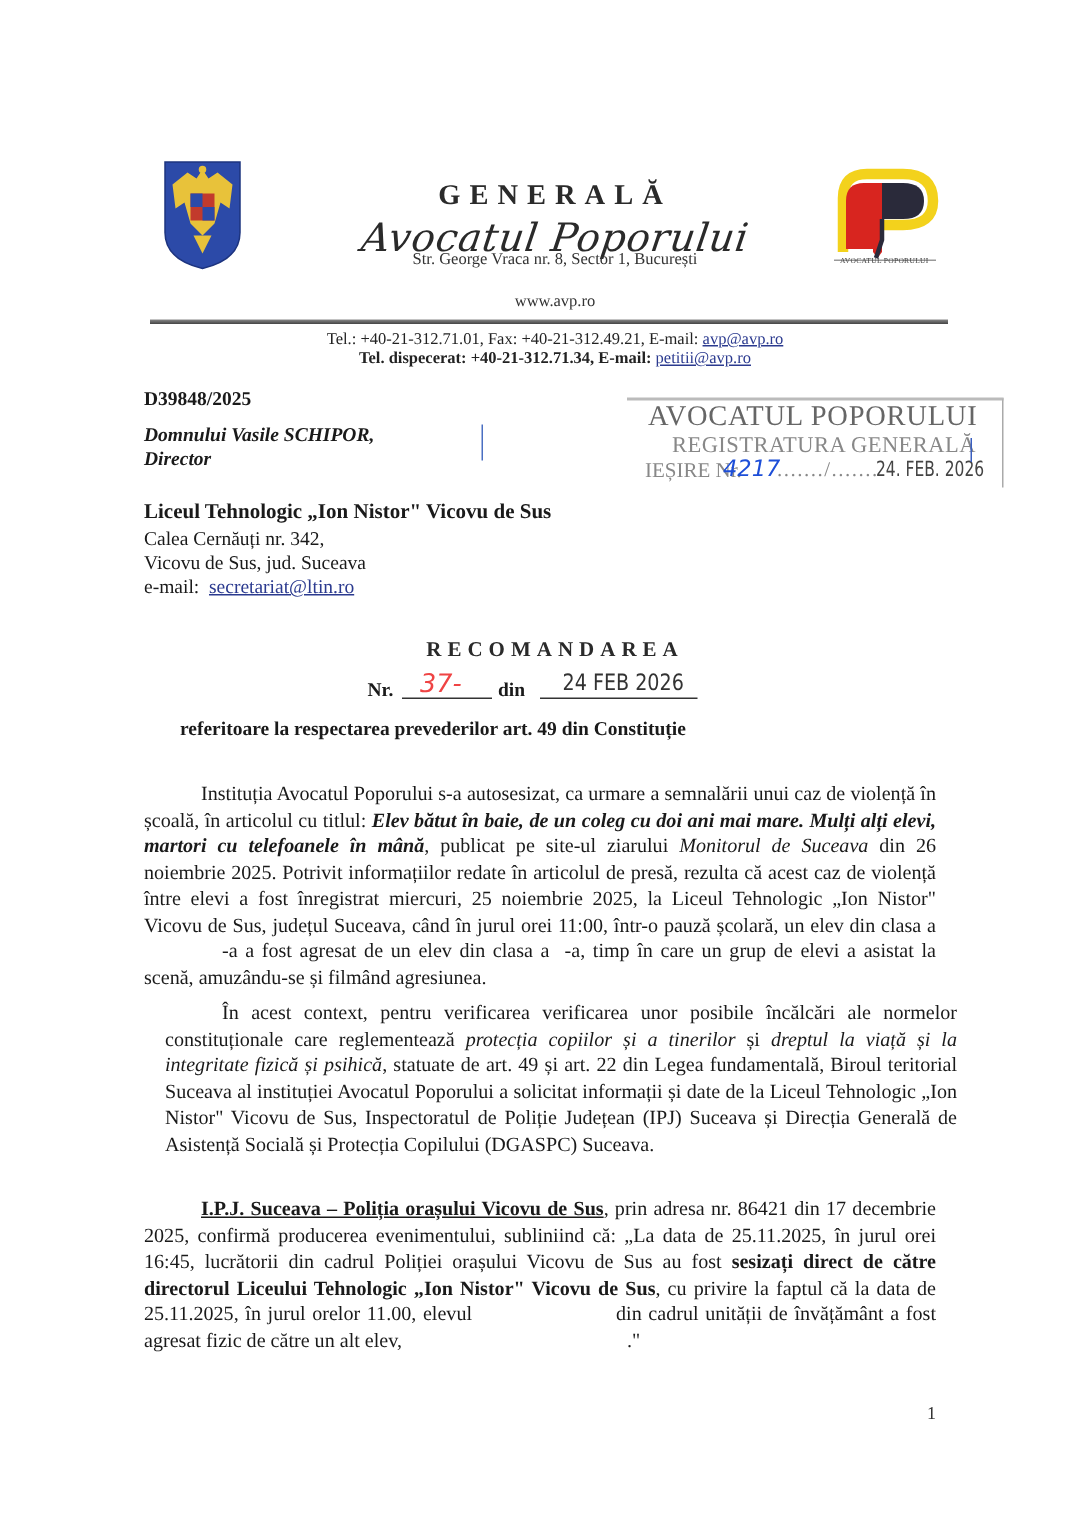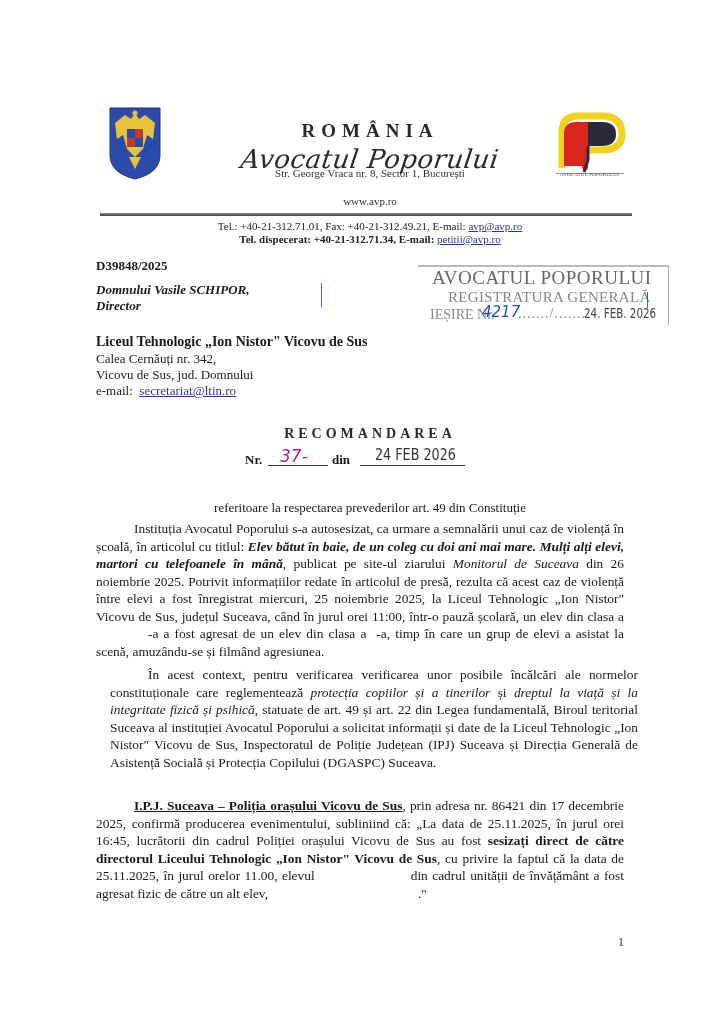--- a/index.html
+++ b/index.html
@@ -41,25 +41,25 @@
   
   #school { left: 96px; top: 334px; font-size: 14px; font-weight: bold; }
   #street { left: 96px; top: 351px; font-size: 13px; }
   #city { left: 96px; top: 367px; font-size: 13px; }
   #email-row { left: 96px; top: 383px; font-size: 13px; }
 
   
   #doc-title { left: 240px; top: 426px; width: 260px; text-align: center; font-size: 14px; font-weight: bold; letter-spacing: 4px; color: #2a2a2a; }
   #nr-label { left: 245px; top: 452px; font-size: 13px; font-weight: bold; }
   #nr-line { left: 268px; top: 465px; width: 60px; height: 1px; background: #333; }
-  #nr-value { left: 280px; top: 446px; font-family: "DejaVu Sans", sans-serif; font-size: 17px; color: #a21caf; font-style: italic; }
+  #nr-value { left: 280px; top: 446px; font-family: "DejaVu Sans", sans-serif; font-size: 17px; color: #ef4444; font-style: italic; }
   #din-label { left: 332px; top: 452px; font-size: 13px; font-weight: bold; }
   #din-line { left: 360px; top: 465px; width: 105px; height: 1px; background: #333; }
   #din-value { left: 375px; top: 446px; font-family: "DejaVu Sans", sans-serif; font-size: 15px; color: #333; transform: scaleX(0.85); transform-origin: left; }
-  #subtitle { left: 120px; top: 500px; width: 500px; text-align: center; font-size: 13px; font-weight: normal; }
+  #subtitle { left: 120px; top: 478px; width: 500px; font-size: 13px; font-weight: bold; }
 
   
   .para { position: absolute; left: 96px; width: 528px; font-size: 13.4px; line-height: 17.5px; text-align: justify; }
   .para .indent { display: inline-block; width: 38px; }
   #p1 { top: 520px; }
   #p2 { top: 666px; margin-left: 14px; }
   #p3 { top: 797px; }
   .bi { font-weight: bold; font-style: italic; }
   .it { font-style: italic; }
   .b { font-weight: bold; }
@@ -76,21 +76,21 @@
     <path d="M3 3 H53 V50 Q53 68 28 74 Q3 68 3 50 Z" fill="#2c4aa8" stroke="#1d347f" stroke-width="1"></path>
     <path d="M28 8 L32 14 L38 10 L48 18 L46 34 L40 30 L36 44 L28 52 L20 44 L16 30 L10 34 L8 18 L18 10 L24 14 Z" fill="#e8c23a"></path>
     <rect x="20" y="24" width="16" height="18" fill="#c23a2c"></rect>
     <rect x="20" y="24" width="8" height="9" fill="#2c4aa8"></rect>
     <rect x="28" y="33" width="8" height="9" fill="#2c4aa8"></rect>
     <path d="M22 52 L28 64 L34 52 Z" fill="#e8c23a"></path>
     <circle cx="28" cy="8" r="2.5" fill="#e8c23a"></circle>
   </svg>
 </div>
 
-<div id="country" class="abs">ROMÂNIA</div>
+<div id="country" class="abs">GENERALĂ</div>
 <div id="institution" class="abs">Avocatul Poporului</div>
 <div id="address" class="abs">Str. George Vraca nr. 8, Sector 1, București</div>
 <div id="website" class="abs">www.avp.ro</div>
 
 <div id="avp-logo" class="abs">
   <svg width="82" height="72" viewBox="0 0 82 72">
     <path d="M14 58 L14 22 Q14 6 30 6 L54 6 Q74 6 74 24 Q74 40 54 40 L40 40" fill="none" stroke="#f3d21c" stroke-width="7"></path>
     <path d="M16 56 L16 24 Q16 12 28 12 L34 12 L34 56 Z" fill="#d8251f"></path>
     <path d="M40 12 L54 12 Q68 12 68 24 Q68 36 54 36 L40 36 Z" fill="#2a2a3a"></path>
     <path d="M34 12 L40 12 L40 58 L37 62 L34 58 Z" fill="#d8251f"></path>
@@ -117,21 +117,21 @@
 <div id="stamp-l1" class="abs">AVOCATUL POPORULUI</div>
 <div id="stamp-l2" class="abs">REGISTRATURA GENERALĂ</div>
 <div id="stamp-l3" class="abs">IEȘIRE Nr.</div>
 <div id="stamp-no" class="abs">4217</div>
 <div id="stamp-dots" class="abs" style="left:518px;">......./.......</div>
 <div id="stamp-date" class="abs">24. FEB. 2026</div>
 <div id="stamp-bar" class="abs"></div>
 
 <div id="school" class="abs">Liceul Tehnologic „Ion Nistor" Vicovu de Sus</div>
 <div id="street" class="abs">Calea Cernăuți nr. 342,</div>
-<div id="city" class="abs">Vicovu de Sus, jud. Domnului</div>
+<div id="city" class="abs">Vicovu de Sus, jud. Suceava</div>
 <div id="email-row" class="abs">
   <span>e-mail:</span>&nbsp;
   <span class="link">secretariat@ltin.ro</span>
 </div>
 
 <div id="doc-title" class="abs">RECOMANDAREA</div>
 <div id="nr-label" class="abs">Nr.</div>
 <div id="nr-line" class="abs"></div>
 <div id="nr-value" class="abs">37-</div>
 <div id="din-label" class="abs">din</div>

